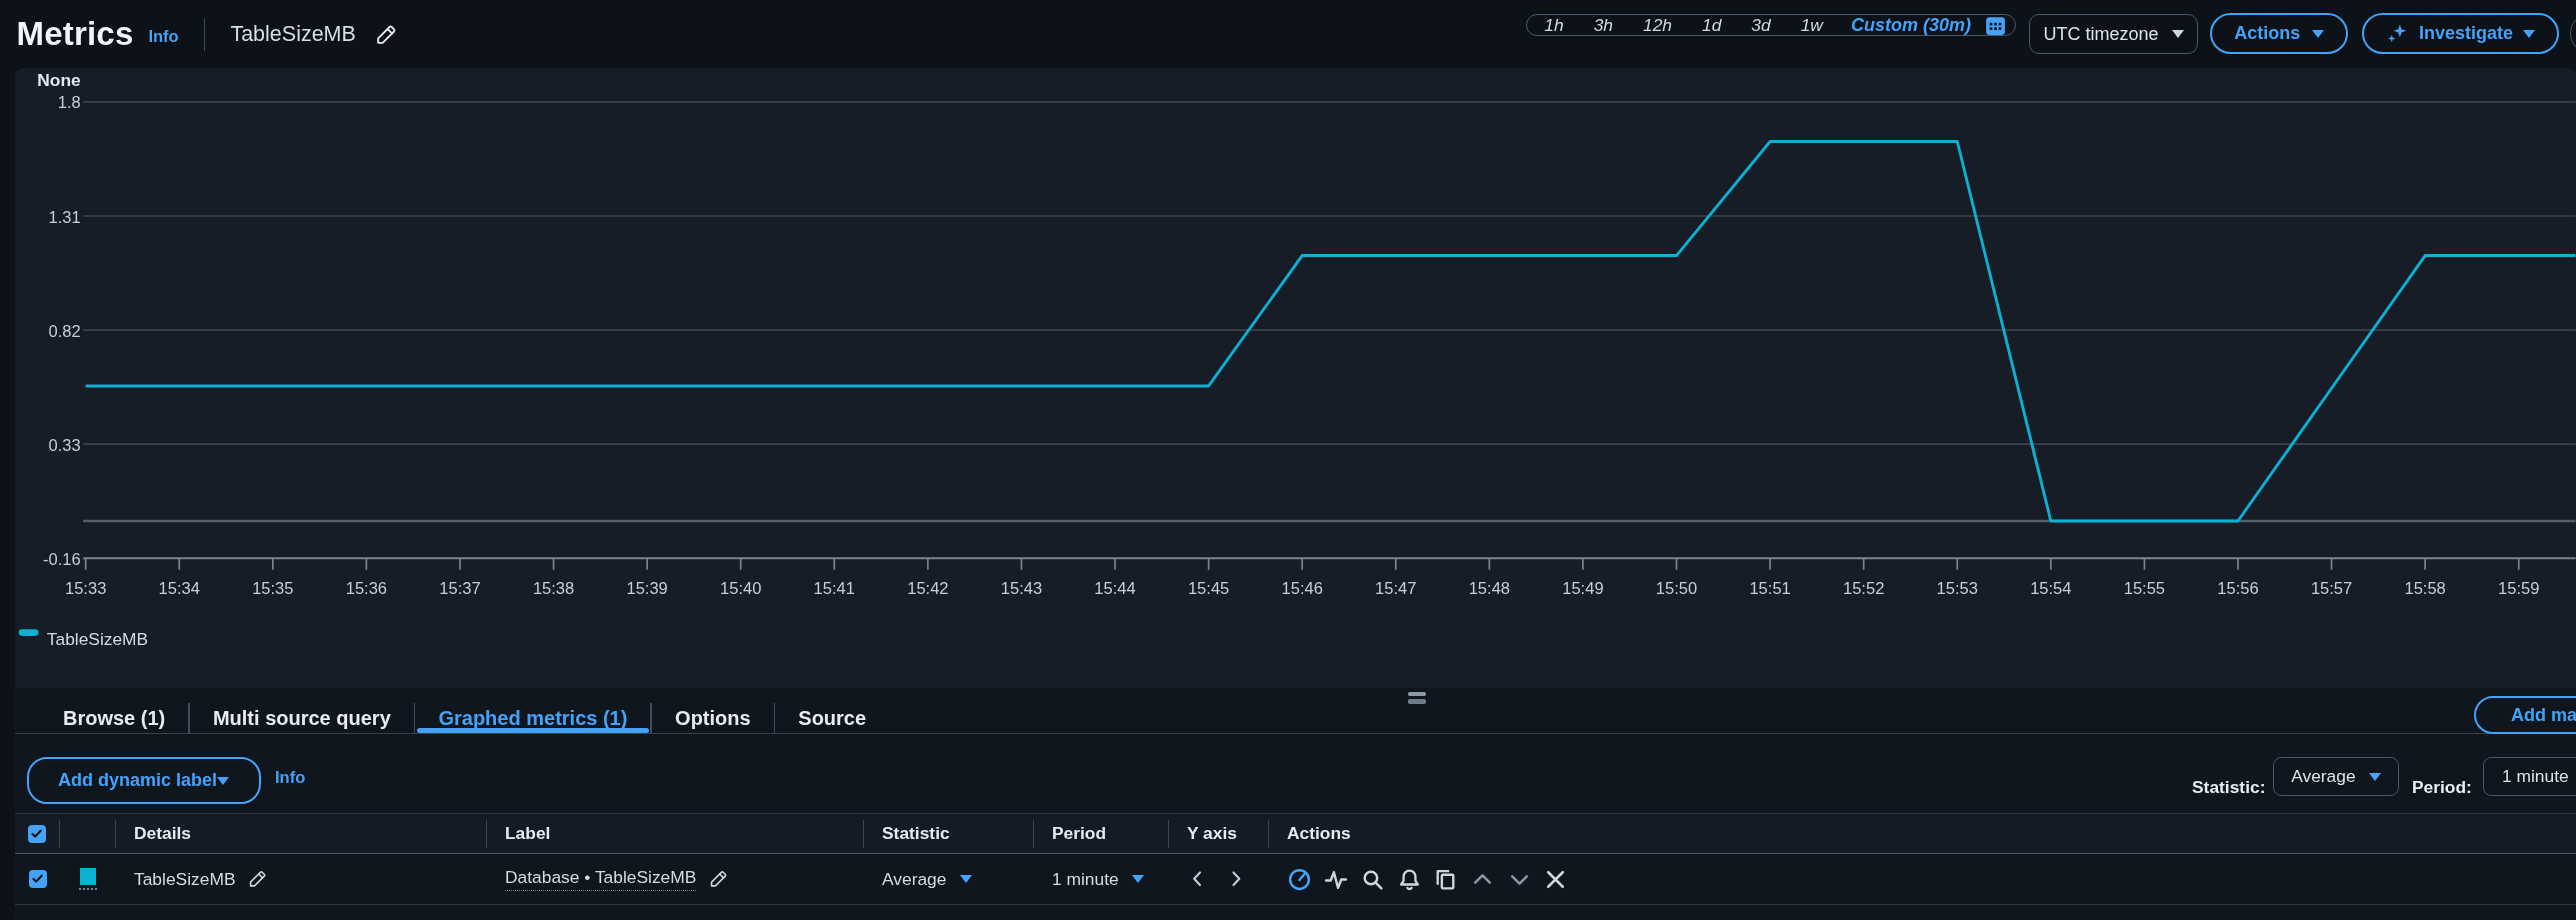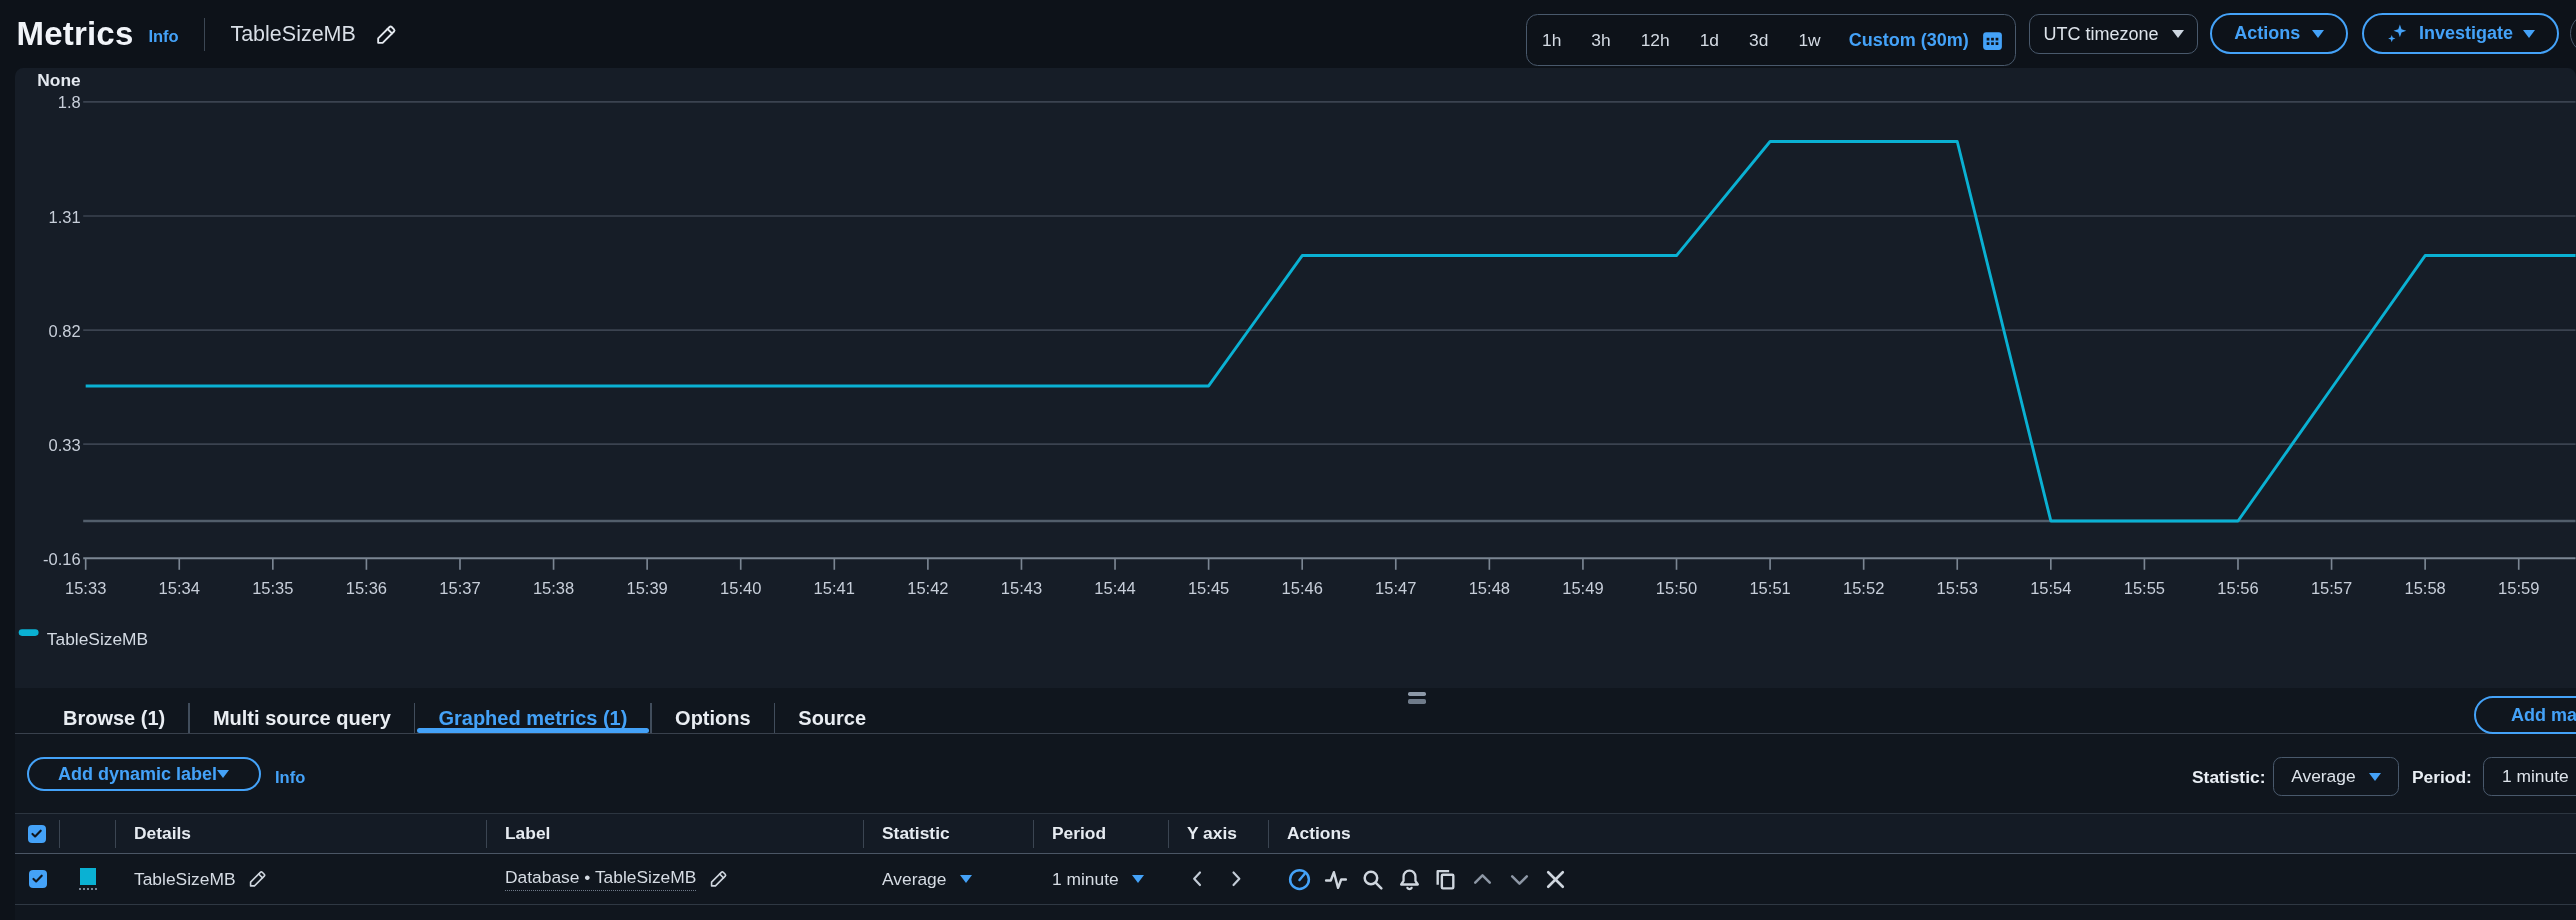--- a/index.html
+++ b/index.html
@@ -10,22 +10,22 @@
   
   .topbar{position:absolute;left:0;top:0;width:2576px;height:68px;background:#0d1219;}
   .brand{position:absolute;left:16.5px;top:0;height:68px;display:flex;align-items:center;}
   .page-title{font-size:33px;font-weight:bold;color:#f1f4f9;letter-spacing:0.2px;}
   .info-link{font-size:16.5px;font-weight:bold;color:#44a2f8;margin-left:15px;margin-top:5px;cursor:pointer;}
   .title-vdiv{width:1.7px;height:33px;background:#3c4754;margin:0 25px;}
   .graph-title{font-size:21.5px;color:#d8dee6;}
   .icon{display:inline-flex;align-items:center;justify-content:center;}
   .pencil-lg{margin-left:18px;color:#e3e8ee;cursor:pointer;}
 
-  .time-seg{position:absolute;left:1526px;top:14px;width:490px;height:52px;border:1.7px solid #49596c;
-            border-radius:11.6px;display:flex;align-items:center;box-sizing:border-box;}
+  .time-seg{position:absolute;left:1526px;top:14px;width:490px;height:22px;border:1.7px solid #49596c;
+            border-radius:11.6px;display:flex;align-items:center;justify-content:center;box-sizing:border-box;font-style:italic;}
   .seg-item{font-size:17.4px;color:#d3dae3;padding:0 15px;cursor:pointer;white-space:nowrap;}
   .seg-custom{font-size:18px;font-weight:bold;color:#44a2f8;padding:0 6.6px 0 13.2px;cursor:pointer;white-space:nowrap;}
   .seg-cal{color:#44a2f8;margin:0 5px 0 5px;cursor:pointer;}
 
   .select-box{border:1.7px solid #49596c;border-radius:10px;display:flex;align-items:center;justify-content:center;
               box-sizing:border-box;cursor:pointer;background:transparent;}
   .utc-select{position:absolute;left:2029px;top:14px;width:169px;height:40px;gap:13.2px;}
   .utc-select .txt{font-size:18px;color:#dde3ea;}
 
   .pill-btn{border:2.5px solid #44a2f8;border-radius:21.5px;display:flex;align-items:center;justify-content:center;
@@ -56,24 +56,24 @@
   .tab.active{color:#44a2f8;}
   .tab.active::after{content:"";position:absolute;left:1.7px;right:1.7px;bottom:0;height:5px;background:#44a2f8;border-radius:2.5px;}
   .tab-divider{width:1.7px;background:#414d5c;align-self:center;height:30px;}
 
   .drag-handle{position:absolute;left:1393px;top:4.1px;display:flex;flex-direction:column;gap:3.3px;cursor:row-resize;}
   .drag-handle div{width:18px;height:4.1px;background:#8d99a8;border-radius:1.7px;}
   .drag-handle div:last-child{background:#6f7b8a;}
 
   .add-math{position:absolute;left:2459px;top:8.3px;width:157px;height:38px;border-radius:19px;}
 
-  .add-dyn{position:absolute;left:11.6px;top:69px;width:234px;height:34px;border-radius:20px;gap:0;}
+  .add-dyn{position:absolute;left:11.6px;top:69px;width:234px;height:47px;border-radius:20px;gap:0;}
   .info2{position:absolute;left:260px;top:80px;font-size:16.5px;font-weight:bold;color:#44a2f8;cursor:pointer;}
 
-  .ctl-label{position:absolute;font-size:17.4px;font-weight:bold;color:#e9eef4;top:79px;}
+  .ctl-label{position:absolute;font-size:17.4px;font-weight:bold;color:#e9eef4;top:89px;}
   .stat-label{left:2177px;}
   .per-label{left:2397px;}
   .stat-select{position:absolute;left:2258px;top:69px;width:126px;height:39px;border-radius:8.3px;gap:13.2px;}
   .stat-select .txt,.per-select .txt{font-size:17.4px;color:#dde3ea;}
   .per-select{position:absolute;left:2468px;top:69px;width:190px;height:39px;border-radius:8.3px;justify-content:flex-start;padding-left:18px;}
 
   
   .gtable{position:absolute;left:0;top:125px;width:2561px;}
   .trow{display:grid;grid-template-columns:45px 56px 371px 377px 170px 135px 100px 1fr;align-items:center;}
   .thead{height:41px;background:#141b25;border-top:0.8px solid #2c3540;border-bottom:1.7px solid #4b5665;box-sizing:border-box;}

